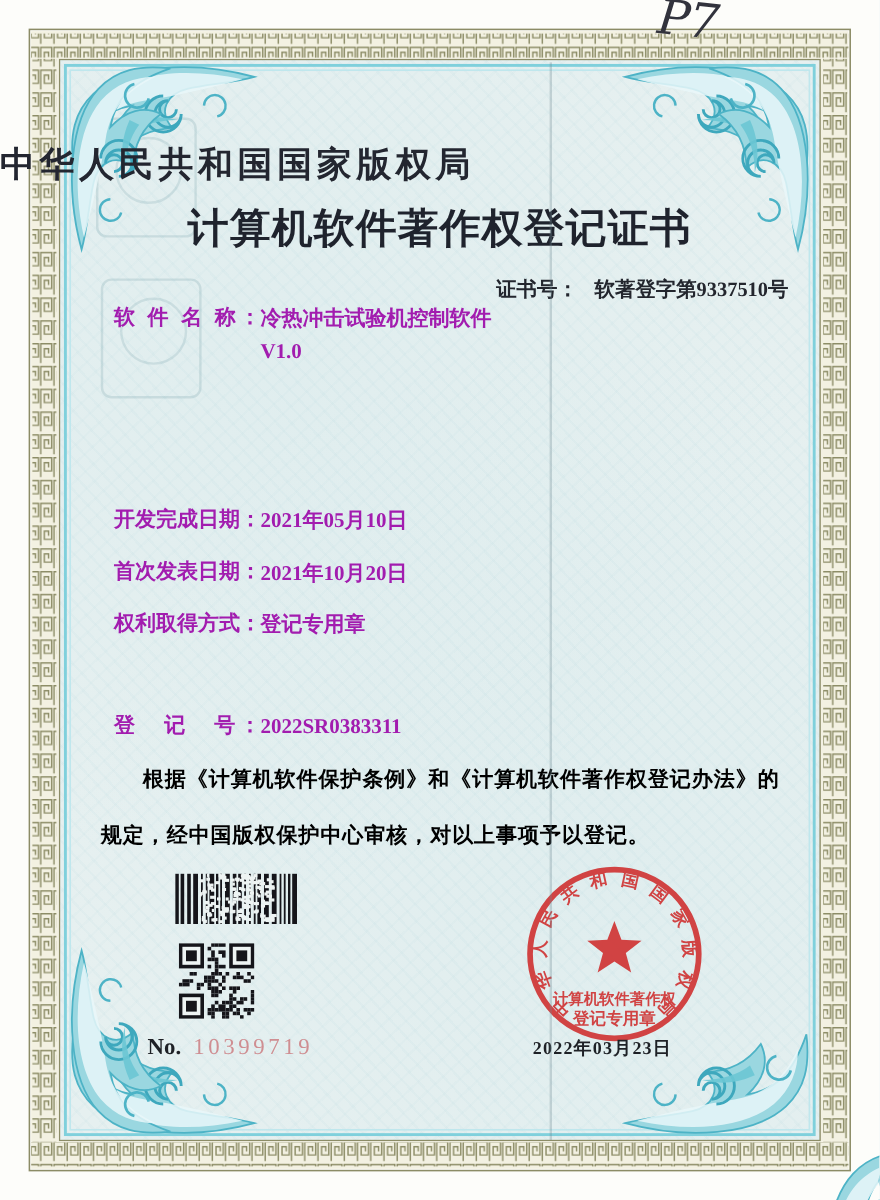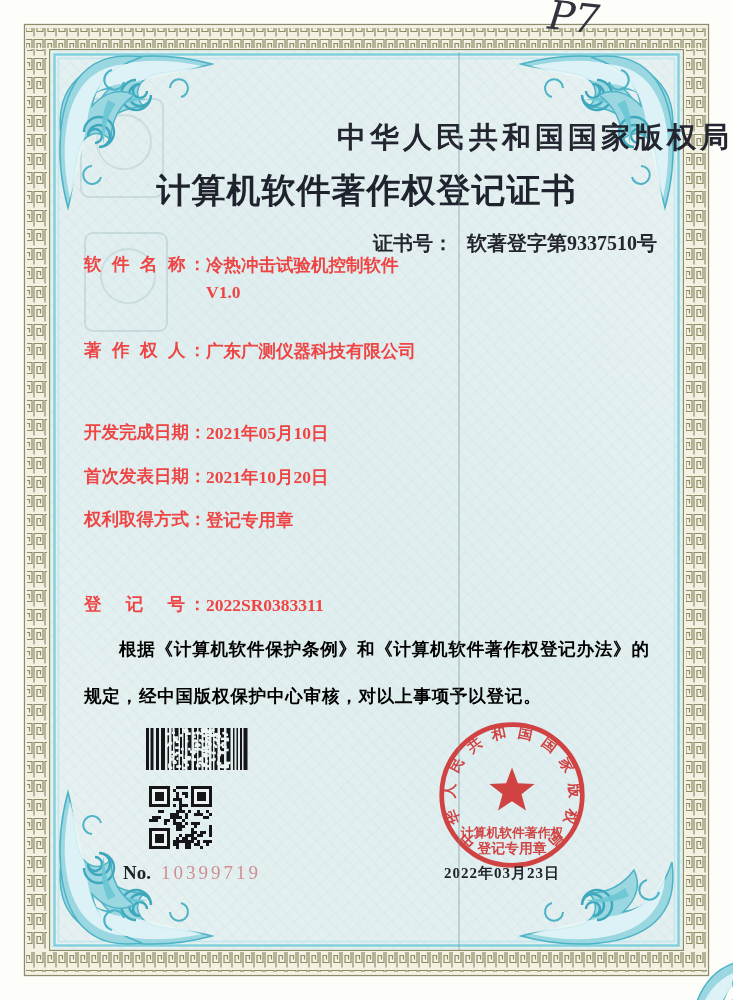--- a/index.html
+++ b/index.html
@@ -10,27 +10,27 @@
   .inner{position:absolute;left:49px;top:49px;right:49px;bottom:49px;background:#e6f0f0;}
   .inner::before{content:"";position:absolute;inset:0;
     background:
       repeating-linear-gradient(47deg, rgba(150,200,210,.07) 0 2px, rgba(255,255,255,0) 2px 9px),
       repeating-linear-gradient(-43deg, rgba(150,200,210,.05) 0 2px, rgba(255,255,255,0) 2px 11px),
       radial-gradient(circle at 30% 30%, rgba(180,220,228,.12), rgba(0,0,0,0) 55%),
       radial-gradient(circle at 70% 75%, rgba(180,220,228,.12), rgba(0,0,0,0) 55%);}
   .border-svg,.corner,.seal-svg{position:absolute;pointer-events:none;}
   .border-svg{left:0;top:0;}
   .content{position:absolute;inset:0;}
-  .authority{position:absolute;left:0;top:118px;width:100%;text-align:right;
+  .authority{position:absolute;left:0;top:118px;width:100%;text-align:left;
     font-size:29px;font-weight:bold;letter-spacing:4px;color:#232630;}
   .cert-title{position:absolute;left:0;top:168px;width:100%;text-align:center;
     font-size:34px;font-weight:bold;letter-spacing:1px;color:#1f232d;}
-  .certno{position:absolute;top:230px;right:76px;font-size:20px;font-weight:bold;color:#23262e;}
+  .certno{position:absolute;top:230px;right:76px;font-size:17px;font-weight:bold;color:#23262e;}
   .certno .lbl{margin-right:14px;}
-  .frow{position:absolute;left:84px;font-size:17.5px;font-weight:bold;color:#ef4444;white-space:nowrap;text-decoration:underline;}
+  .frow{position:absolute;left:95px;font-size:17.5px;font-weight:bold;color:#a21caf;white-space:nowrap;text-decoration:underline;}
   .flabel{display:inline-block;width:122px;text-align:justify;text-align-last:justify;vertical-align:top;}
   .fvalue{display:inline-block;margin-left:0px;vertical-align:top;white-space:normal;width:420px;line-height:27px;}
   .statement{position:absolute;left:84px;top:626px;width:566px;font-size:17.5px;font-weight:bold;
     color:#000000;line-height:47px;text-indent:2em;letter-spacing:.8px;}
   .barcode{position:absolute;left:146px;top:728px;}
   .qr{position:absolute;left:149px;top:786px;}
   .no-line{position:absolute;left:123px;top:862px;font-size:19px;font-weight:bold;color:#1e2126;}
   .no-line .num{color:#cf8e92;letter-spacing:3px;margin-left:10px;font-weight:normal;}
   .seal-svg{left:436px;top:719px;mix-blend-mode:multiply;opacity:.92;}
   .seal-svg text{fill:#cf3434;font-weight:bold;font-family:"Liberation Serif","DejaVu Serif",serif;}
@@ -114,23 +114,20 @@
 
     <div class="authority">中华人民共和国国家版权局</div>
     <div class="cert-title">计算机软件著作权登记证书</div>
 
     <div class="certno">
       <span class="lbl">证书号：</span><span>软著登字第9337510号</span>
     </div>
 
     <div class="frow" style="top:252px">
       <span class="flabel">软 件 名 称：</span><span class="fvalue"><span>冷热冲击试验机控制软件</span><br><span>V1.0</span></span>
-    </div>
-    <div class="frow" style="top:338px">
-      <span class="flabel">著 作 权 人：</span><span class="fvalue">广东广测仪器科技有限公司</span>
     </div>
     <div class="frow" style="top:420px">
       <span class="flabel">开发完成日期：</span><span class="fvalue">2021年05月10日</span>
     </div>
     <div class="frow" style="top:464px">
       <span class="flabel">首次发表日期：</span><span class="fvalue">2021年10月20日</span>
     </div>
     <div class="frow" style="top:507px">
       <span class="flabel">权利取得方式：</span><span class="fvalue">登记专用章</span>
     </div>

